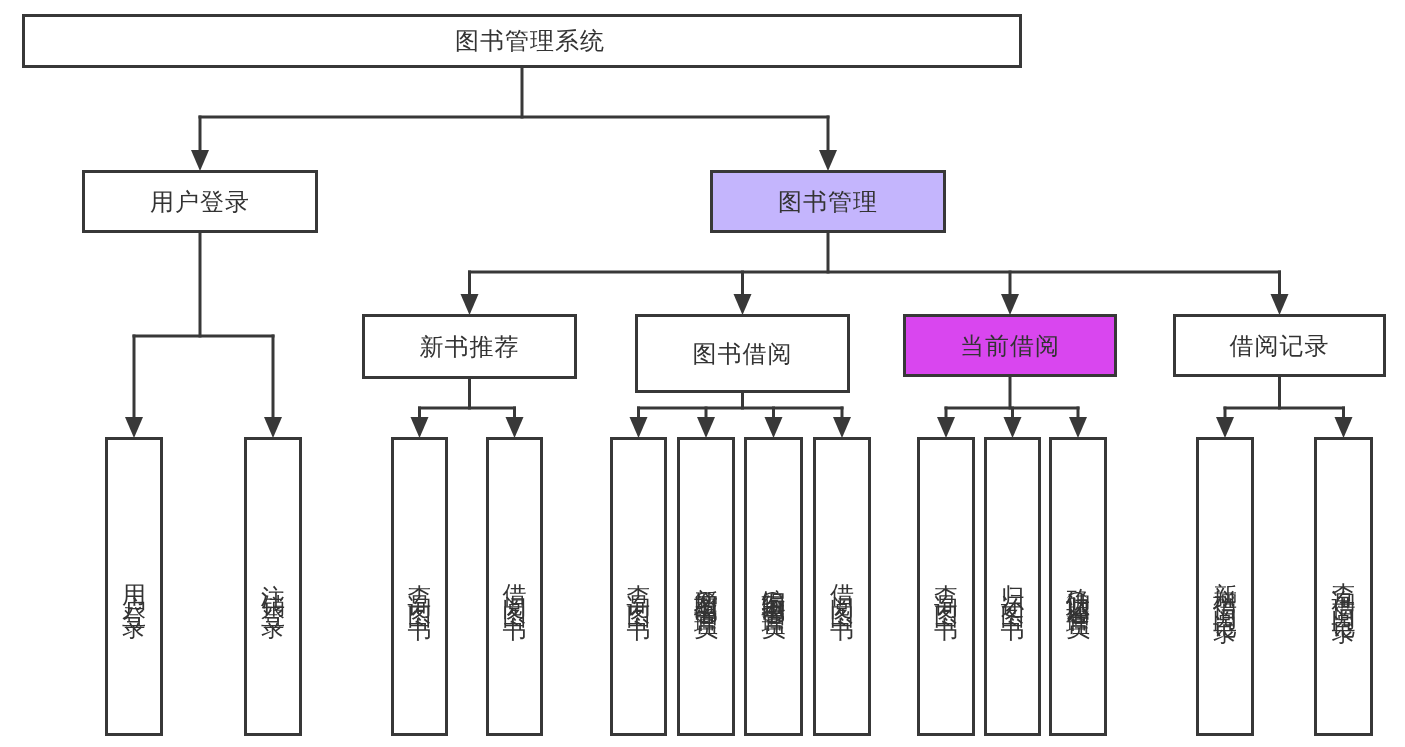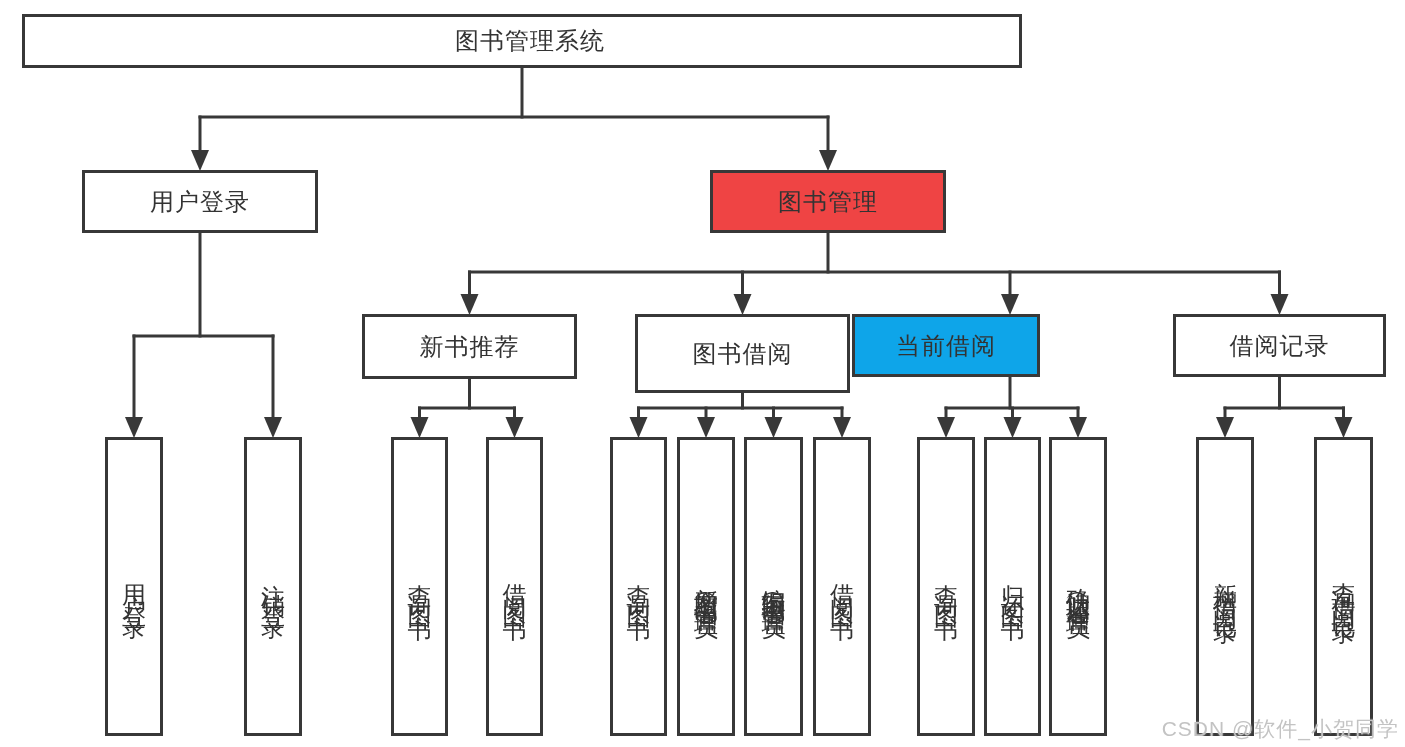--- a/index.html
+++ b/index.html
@@ -119,36 +119,36 @@
       <line x1="1343.5" y1="408" x2="1343.5" y2="418" stroke="#383838" stroke-width="3" stroke-linecap="square"></line>
       <polygon points="1334.5,417 1352.5,417 1343.5,438" fill="#383838"></polygon>
     </svg>
   <div id="nodes-root">
       <div class="node horizontal" style="left: 22px; top: 14px; width: 1000px; height: 54px; border-color: rgb(56, 56, 56); background: rgb(255, 255, 255);">
         <span class="label" style="color: rgb(51, 51, 51); margin-left: 16px;">图书管理系统</span>
       </div>
       <div class="node horizontal" style="left: 82px; top: 170px; width: 236px; height: 63px; border-color: rgb(56, 56, 56); background: rgb(255, 255, 255);">
         <span class="label" style="color: rgb(51, 51, 51);">用户登录</span>
       </div>
-      <div class="node horizontal" style="left: 710px; top: 170px; width: 236px; height: 63px; border-color: rgb(56, 56, 56); background: #ef4444;">
+      <div class="node horizontal" style="left: 710px; top: 170px; width: 236px; height: 63px; border-color: rgb(56, 56, 56); background: #c4b5fd;">
         <span class="label" style="color: rgb(51, 51, 51);">图书管理</span>
       </div>
       <div class="node vertical" style="left: 105px; top: 437px; width: 58px; height: 299px; border-color: rgb(56, 56, 56); background: rgb(255, 255, 255);">
         <span class="label sp4" style="color: rgb(51, 51, 51);">用户登录</span>
       </div>
       <div class="node vertical" style="left: 244px; top: 437px; width: 58px; height: 299px; border-color: rgb(56, 56, 56); background: rgb(255, 255, 255);">
         <span class="label sp4" style="color: rgb(51, 51, 51);">注销登录</span>
       </div>
       <div class="node horizontal" style="left: 362px; top: 314px; width: 215px; height: 65px; border-color: rgb(56, 56, 56); background: rgb(255, 255, 255);">
         <span class="label" style="color: rgb(51, 51, 51);">新书推荐</span>
       </div>
       <div class="node horizontal" style="left: 635px; top: 314px; width: 215px; height: 79px; border-color: rgb(56, 56, 56); background: rgb(255, 255, 255);">
         <span class="label" style="color: rgb(51, 51, 51);">图书借阅</span>
       </div>
-      <div class="node horizontal" style="left: 852px; top: 314px; width: 188px; height: 63px; border-color: rgb(56, 56, 56); background: #0ea5e9;">
+      <div class="node horizontal" style="left: 903px; top: 314px; width: 214px; height: 63px; border-color: rgb(56, 56, 56); background: #d946ef;">
         <span class="label" style="color: rgb(51, 51, 51);">当前借阅</span>
       </div>
       <div class="node horizontal" style="left: 1173px; top: 314px; width: 213px; height: 63px; border-color: rgb(56, 56, 56); background: rgb(255, 255, 255);">
         <span class="label" style="color: rgb(51, 51, 51);">借阅记录</span>
       </div>
       <div class="node vertical" style="left: 391px; top: 437px; width: 57px; height: 299px; border-color: rgb(56, 56, 56); background: rgb(255, 255, 255);">
         <span class="label sp4" style="color: rgb(51, 51, 51);">查询图书</span>
       </div>
       <div class="node vertical" style="left: 486px; top: 437px; width: 57px; height: 299px; border-color: rgb(56, 56, 56); background: rgb(255, 255, 255);">
         <span class="label sp4" style="color: rgb(51, 51, 51);">借阅图书</span>
@@ -174,14 +174,13 @@
       <div class="node vertical" style="left: 1049px; top: 437px; width: 58px; height: 299px; border-color: rgb(56, 56, 56); background: rgb(255, 255, 255);">
         <span class="label splong" style="color: rgb(51, 51, 51);">确认归还（管理员）</span>
       </div>
       <div class="node vertical" style="left: 1196px; top: 437px; width: 58px; height: 299px; border-color: rgb(56, 56, 56); background: rgb(255, 255, 255);">
         <span class="label sp6" style="color: rgb(51, 51, 51);">新增借阅记录</span>
       </div>
       <div class="node vertical" style="left: 1314px; top: 437px; width: 59px; height: 299px; border-color: rgb(56, 56, 56); background: rgb(255, 255, 255);">
         <span class="label sp6" style="color: rgb(51, 51, 51);">查询借阅记录</span>
       </div>
     </div>
-  <div id="watermark" style="color: rgb(195, 195, 195);">CSDN @软件_小贺同学</div>
 </div>
 
 </body></html>

